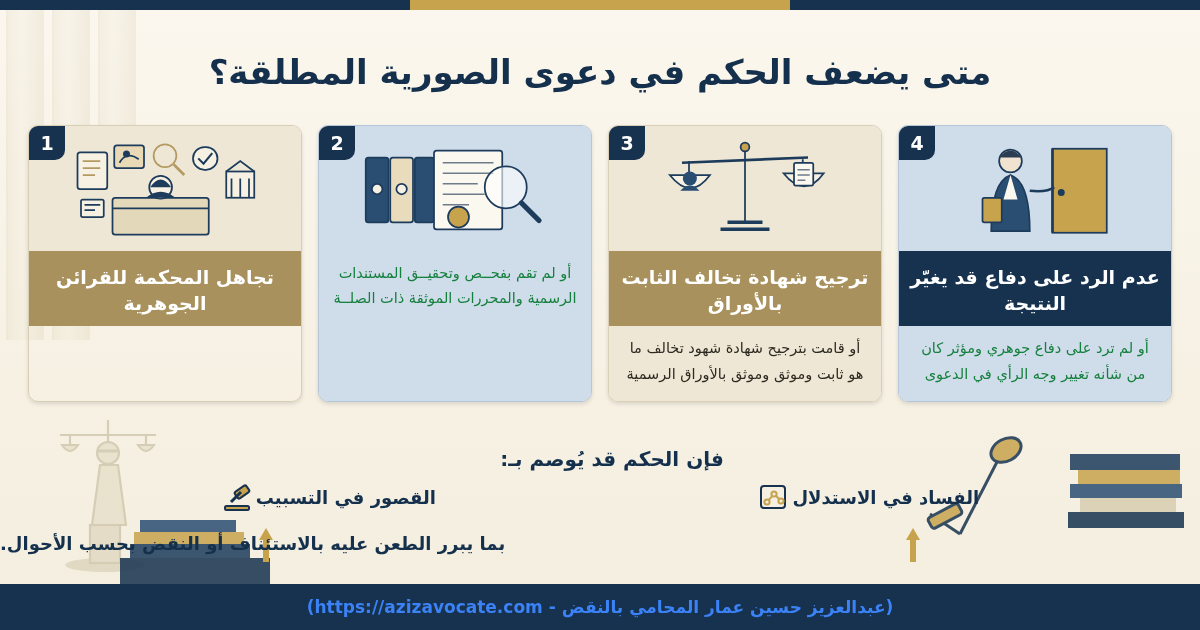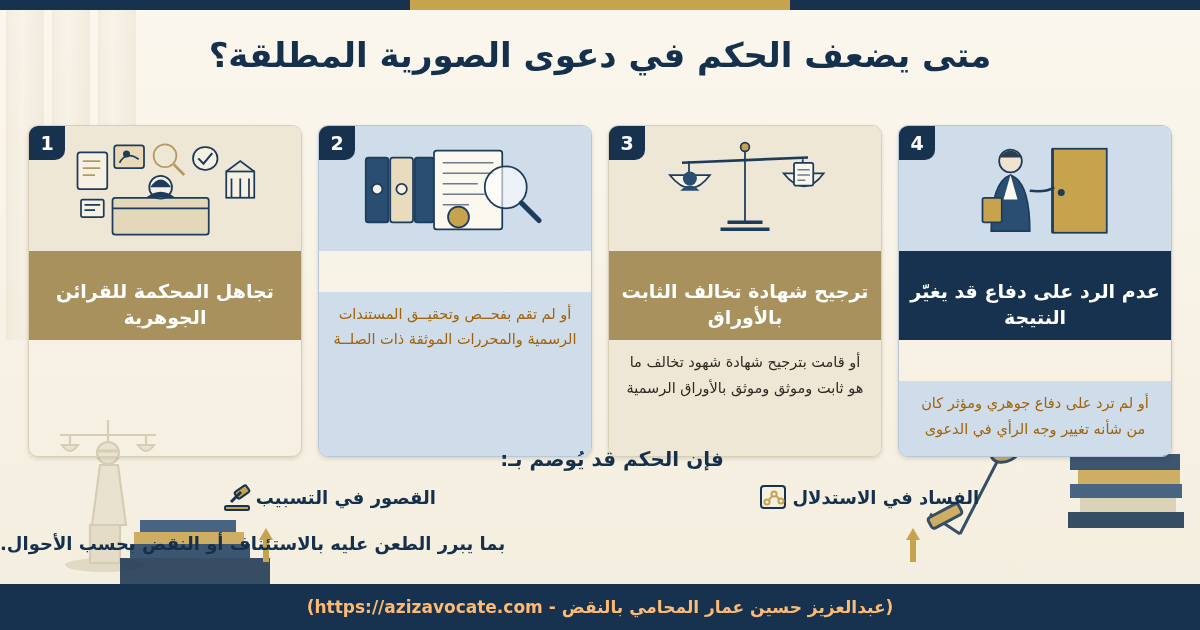--- a/index.html
+++ b/index.html
@@ -24,21 +24,21 @@
     position:absolute;left:50%;transform:translateX(-50%);
     top:0;width:380px;height:10px;background:#c8a34e;
   }
   
   .bottombar{
     position:absolute;bottom:0;left:0;right:0;height:46px;
     background:#16324f;
     display:flex;align-items:center;justify-content:center;
   }
   .bottombar .credit{
-    color:#fdba74;font-size:17px;font-weight:bold;letter-spacing:0;
+    color:#3b82f6;font-size:17px;font-weight:bold;letter-spacing:0;
     direction:rtl;
     text-align:center;
   }
   
   .bg-columns{
     position:absolute;top:10px;left:0;width:180px;height:330px;
     opacity:.18;
   }
   .col{
     position:absolute;top:0;width:34px;height:330px;
@@ -53,21 +53,21 @@
   .bg-books{
     position:absolute;right:0;bottom:46px;width:280px;height:170px;
     opacity:.85;
   }
   .bg-books-left{
     position:absolute;left:120px;bottom:46px;width:150px;height:90px;
     opacity:.85;
   }
   
   .title{
-    position:absolute;top:10px;left:0;right:0;
+    position:absolute;top:27px;left:0;right:0;
     text-align:center;
     color:#14304c;
     font-size:34px;line-height:1.32;font-weight:bold;
     direction:rtl;
     padding:0 60px;
   }
   
   .cards{
     position:absolute;top:125px;left:28px;right:28px;
     display:flex;flex-direction:row-reverse;justify-content:space-between;gap:14px;
@@ -86,21 +86,21 @@
     display:flex;align-items:center;justify-content:center;
   }
   .badge{
     position:absolute;top:0;left:0;
     width:36px;height:34px;
     display:flex;align-items:center;justify-content:center;
     color:#ffffff;font-size:19px;font-weight:bold;
     border-bottom-right-radius:10px;
   }
   .card .band{
-    padding:27px 10px 10px;
+    padding:13px 10px 10px;
     text-align:center;
     color:#ffffff;font-weight:bold;font-size:19px;line-height:1.38;
     direction:rtl;
   }
   .card .body{
     padding:10px 12px 14px;
     text-align:center;
     font-size:14.5px;line-height:1.75;
     direction:rtl;
     flex:1;
@@ -108,21 +108,21 @@
   
   .theme-gold .imgbox{background:#efe7d5;}
   .theme-gold .badge{background:#16324f;}
   .theme-gold .band{background:#a8915c;}
   .theme-gold .body{background:#efe7d5;color:#2d2a22;}
   .theme-gold{border:1px solid #d9cfb6;}
   
   .theme-blue .imgbox{background:#cfdcea;}
   .theme-blue .badge{background:#16324f;}
   .theme-blue .band{background:#16324f;}
-  .theme-blue .body{background:#cfdcea;color:#a16207;margin-top:41px;}
+  .theme-blue .body{background:#cfdcea;color:#15803d;}
   .theme-blue{border:1px solid #b6c7d9;}
 
   
   .result-line{
     position:absolute;top:447px;left:0;right:0;text-align:center;
     color:#14304c;font-size:20px;font-weight:bold;direction:rtl;padding-left:24px;
   }
   .tags{
     position:absolute;top:482px;left:60px;right:60px;
     display:flex;flex-direction:row-reverse;justify-content:space-around;align-items:center;

